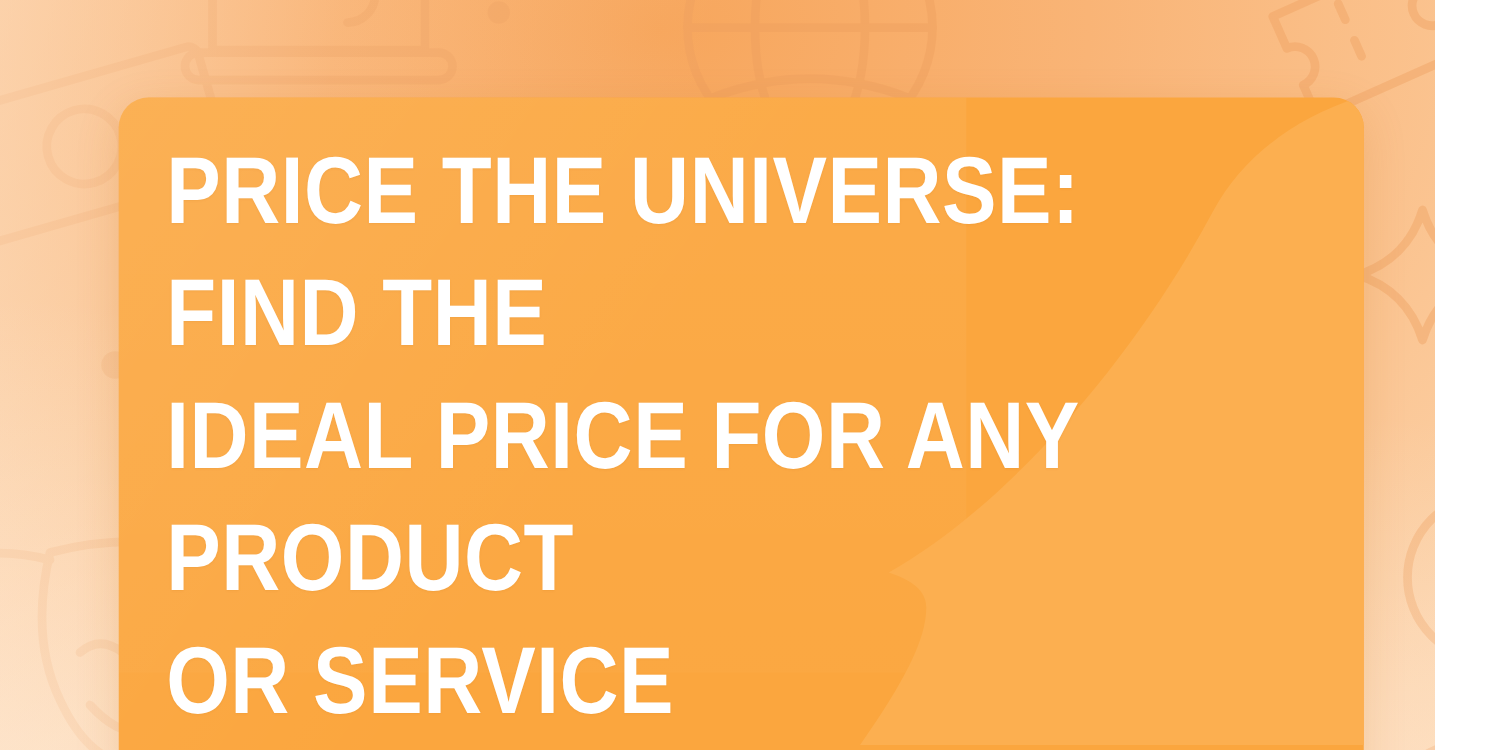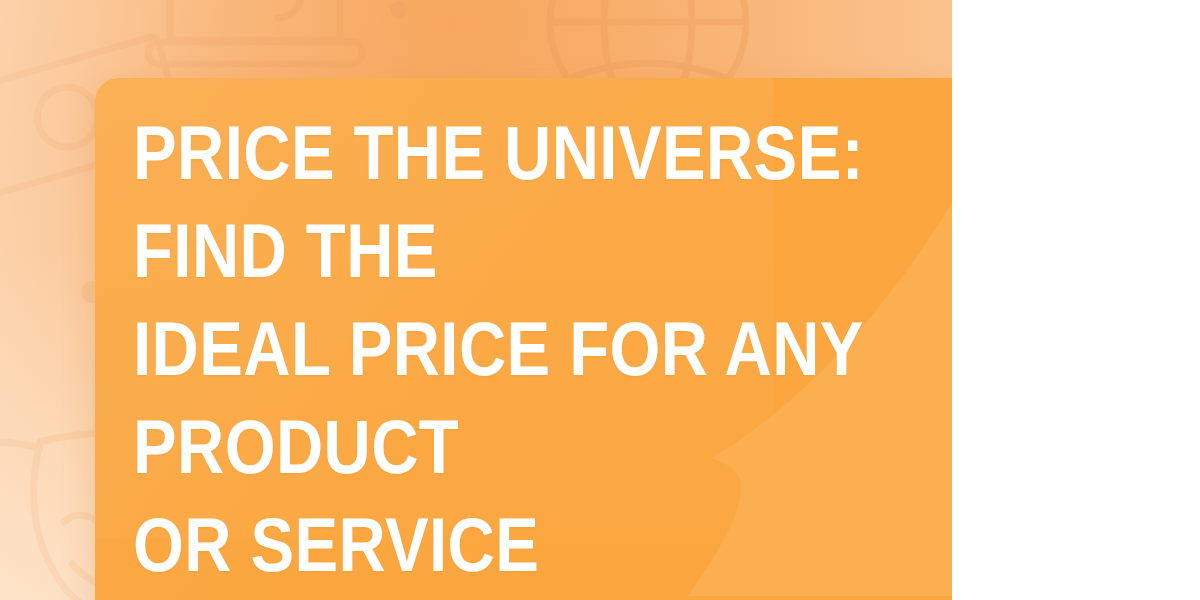--- a/index.html
+++ b/index.html
@@ -8,21 +8,21 @@
   }
   body {
     width: 1200px;
     height: 600px;
     overflow: hidden;
     font-family: "Liberation Sans", sans-serif;
   }
 
   #stage {
     position: relative;
-    width: 952px;
+    width: 1148px;
     height: 600px;
     overflow: hidden;
     background: #fdba74;
   }
 
   
   .bg-base {
     position: absolute;
     inset: 0;
     background:

